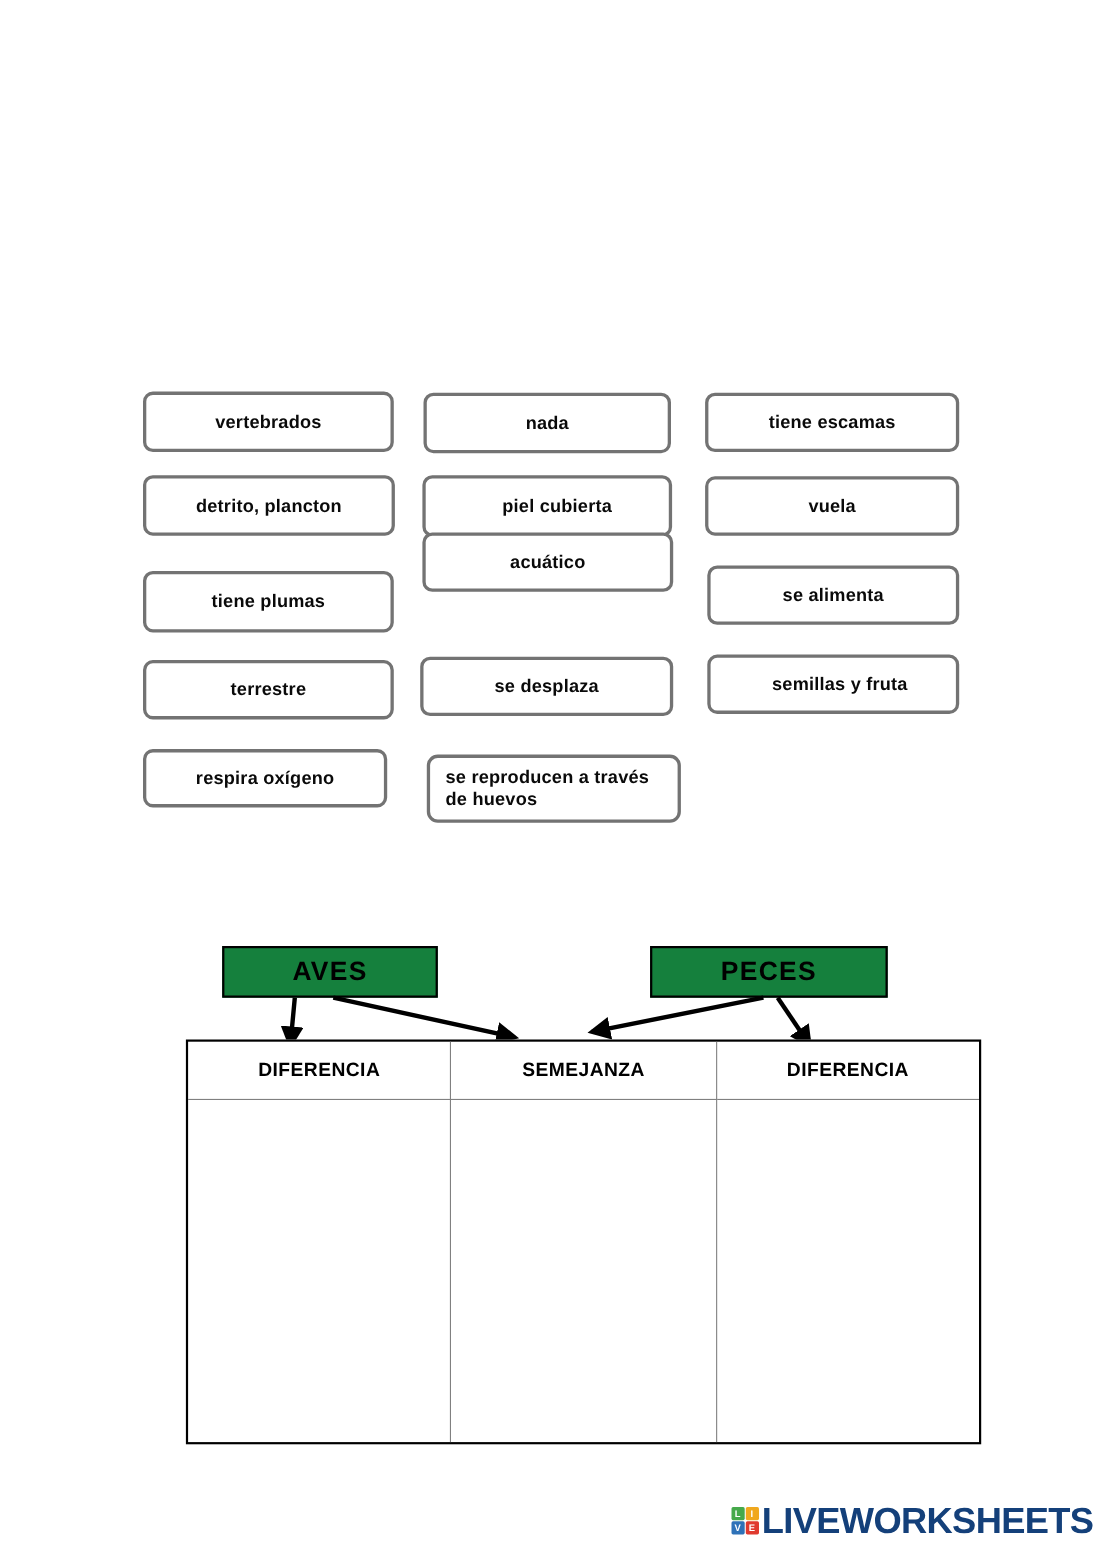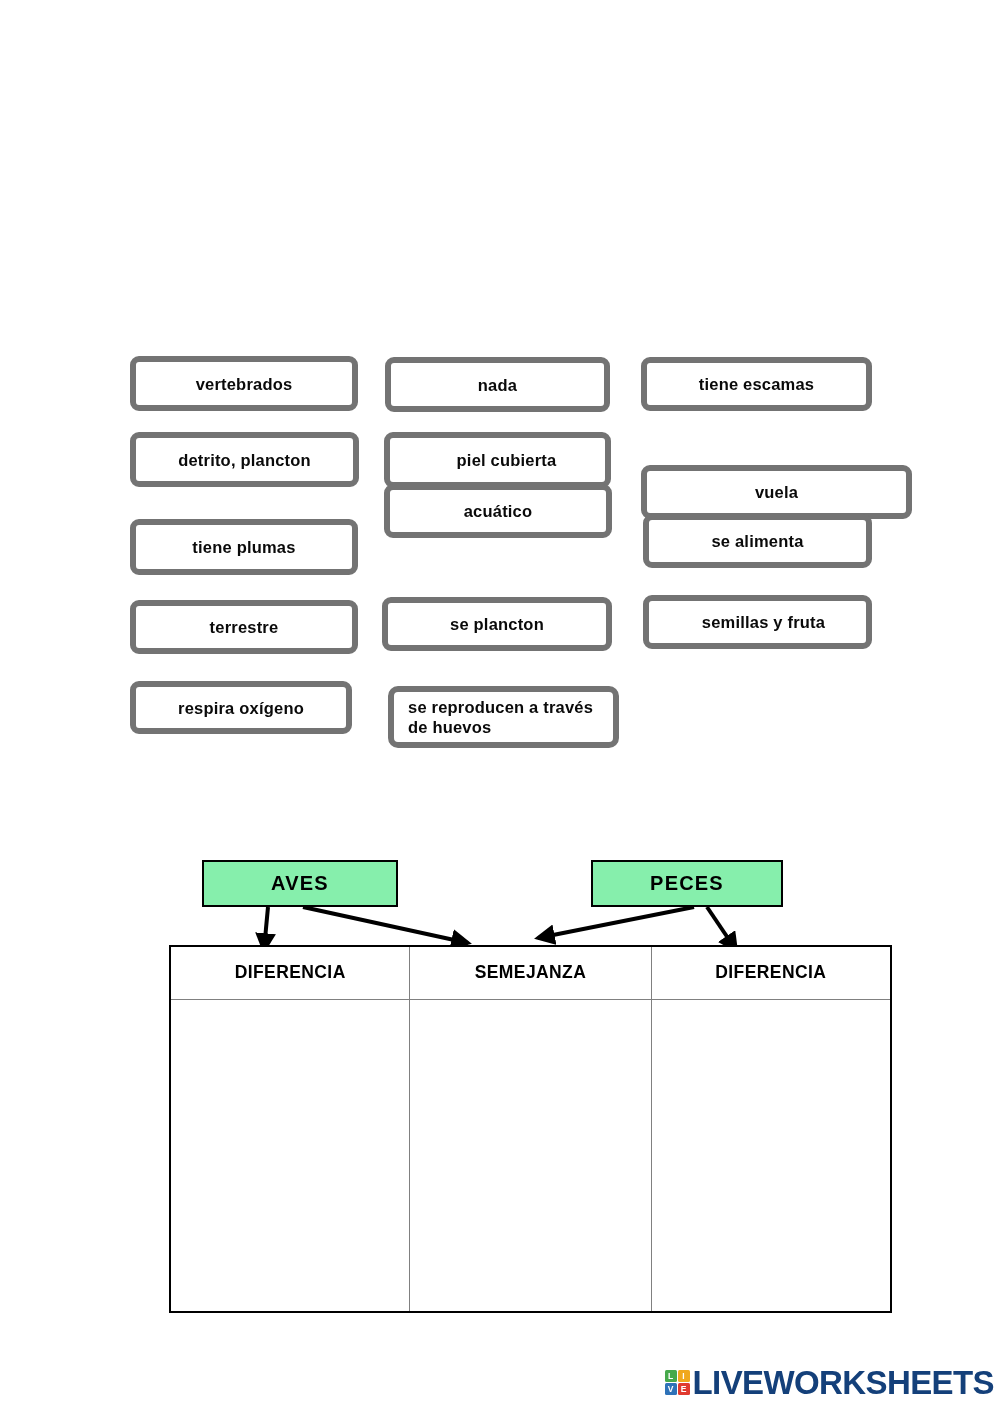--- a/index.html
+++ b/index.html
@@ -21,45 +21,45 @@
     text-align:justify;
     text-justify:inter-word;
     letter-spacing:0.1px;
   }
   #para1 { top:120px; }
   #para2 { top:252px; }
 
   
   .wordbox {
     position:absolute;
-    border:6px solid #737373;
+    border:3px solid #737373;
     border-radius:9px;
     background:#ffffff;
     color:#0a0a0a;
     font-size:16.5px;
     font-weight:bold;
     display:flex;
     align-items:center;
     justify-content:center;
     text-align:center;
     letter-spacing:0.2px;
     padding:0 8px;
     line-height:20px;
   }
   .wordbox.two-line { justify-content:flex-start; text-align:left; padding-left:14px;border-radius:10px; }
 
   
   .catbox {
     position:absolute;
     border:2px solid #000;
-    background:#86efac;
+    background:#15803d;
     display:flex;
     align-items:center;
     justify-content:center;
-    font-size:20px;
+    font-size:24px;
     font-weight:bold;
     color:#000;
     letter-spacing:1.2px;
   }
 
   
   #arrow-layer { position:absolute; left:0; top:0; width:1000px; height:1413px; pointer-events:none; }
 
   
   .vtable {
@@ -125,34 +125,34 @@
 <div class="page">
 
 
 
   <div id="word-bank">
       <div class="wordbox" style="left: 130px; top: 356px; width: 228px; height: 55px;">vertebrados</div>
       <div class="wordbox" style="left: 385px; top: 357px; width: 225px; height: 55px;">nada</div>
       <div class="wordbox" style="left: 641px; top: 357px; width: 231px; height: 54px;">tiene escamas</div>
       <div class="wordbox" style="left: 130px; top: 432px; width: 229px; height: 55px;">detrito, plancton</div>
       <div class="wordbox" style="left: 384px; top: 432px; width: 227px; height: 56px; padding-left: 26px;">piel cubierta</div>
-      <div class="wordbox" style="left: 641px; top: 433px; width: 271px; height: 54px; margin-top: 32px;">vuela</div>
+      <div class="wordbox" style="left: 641px; top: 433px; width: 231px; height: 54px;">vuela</div>
       <div class="wordbox" style="left: 130px; top: 519px; width: 228px; height: 56px;">tiene plumas</div>
       <div class="wordbox" style="left: 384px; top: 484px; width: 228px; height: 54px;">acuático</div>
       <div class="wordbox" style="left: 643px; top: 514px; width: 229px; height: 54px;">se alimenta</div>
       <div class="wordbox" style="left: 130px; top: 600px; width: 228px; height: 54px;">terrestre</div>
-      <div class="wordbox" style="left: 382px; top: 597px; width: 230px; height: 54px;">se plancton</div>
+      <div class="wordbox" style="left: 382px; top: 597px; width: 230px; height: 54px;">se desplaza</div>
       <div class="wordbox" style="left: 643px; top: 595px; width: 229px; height: 54px; padding-left: 20px;">semillas y fruta</div>
       <div class="wordbox" style="left: 130px; top: 681px; width: 222px; height: 53px;">respira oxígeno</div>
       <div class="wordbox two-line" style="left: 388px; top: 686px; width: 231px; height: 62px;">se reproducen a través de huevos</div>
     </div>
 
   <div id="category-boxes">
       <div class="catbox" style="left: 202px; top: 860px; width: 196px; height: 47px;">AVES</div>
-      <div class="catbox" style="left: 591px; top: 860px; width: 192px; height: 47px;">PECES</div>
+      <div class="catbox" style="left: 591px; top: 860px; width: 216px; height: 47px;">PECES</div>
     </div>
 
   <svg id="arrow-layer" viewBox="0 0 1000 1413" xmlns="http://www.w3.org/2000/svg">
     <defs>
       <marker id="arrowhead" markerWidth="5.2" markerHeight="5.2" refX="4.2" refY="2.6" orient="auto" markerUnits="strokeWidth">
         <path d="M0,0 L5.2,2.6 L0,5.2 z" fill="#000"></path>
       </marker>
     </defs>
     <g id="arrow-group">
         <line x1="268" y1="907" x2="264" y2="950" stroke="#000" stroke-width="4" marker-end="url(#arrowhead)"></line>

